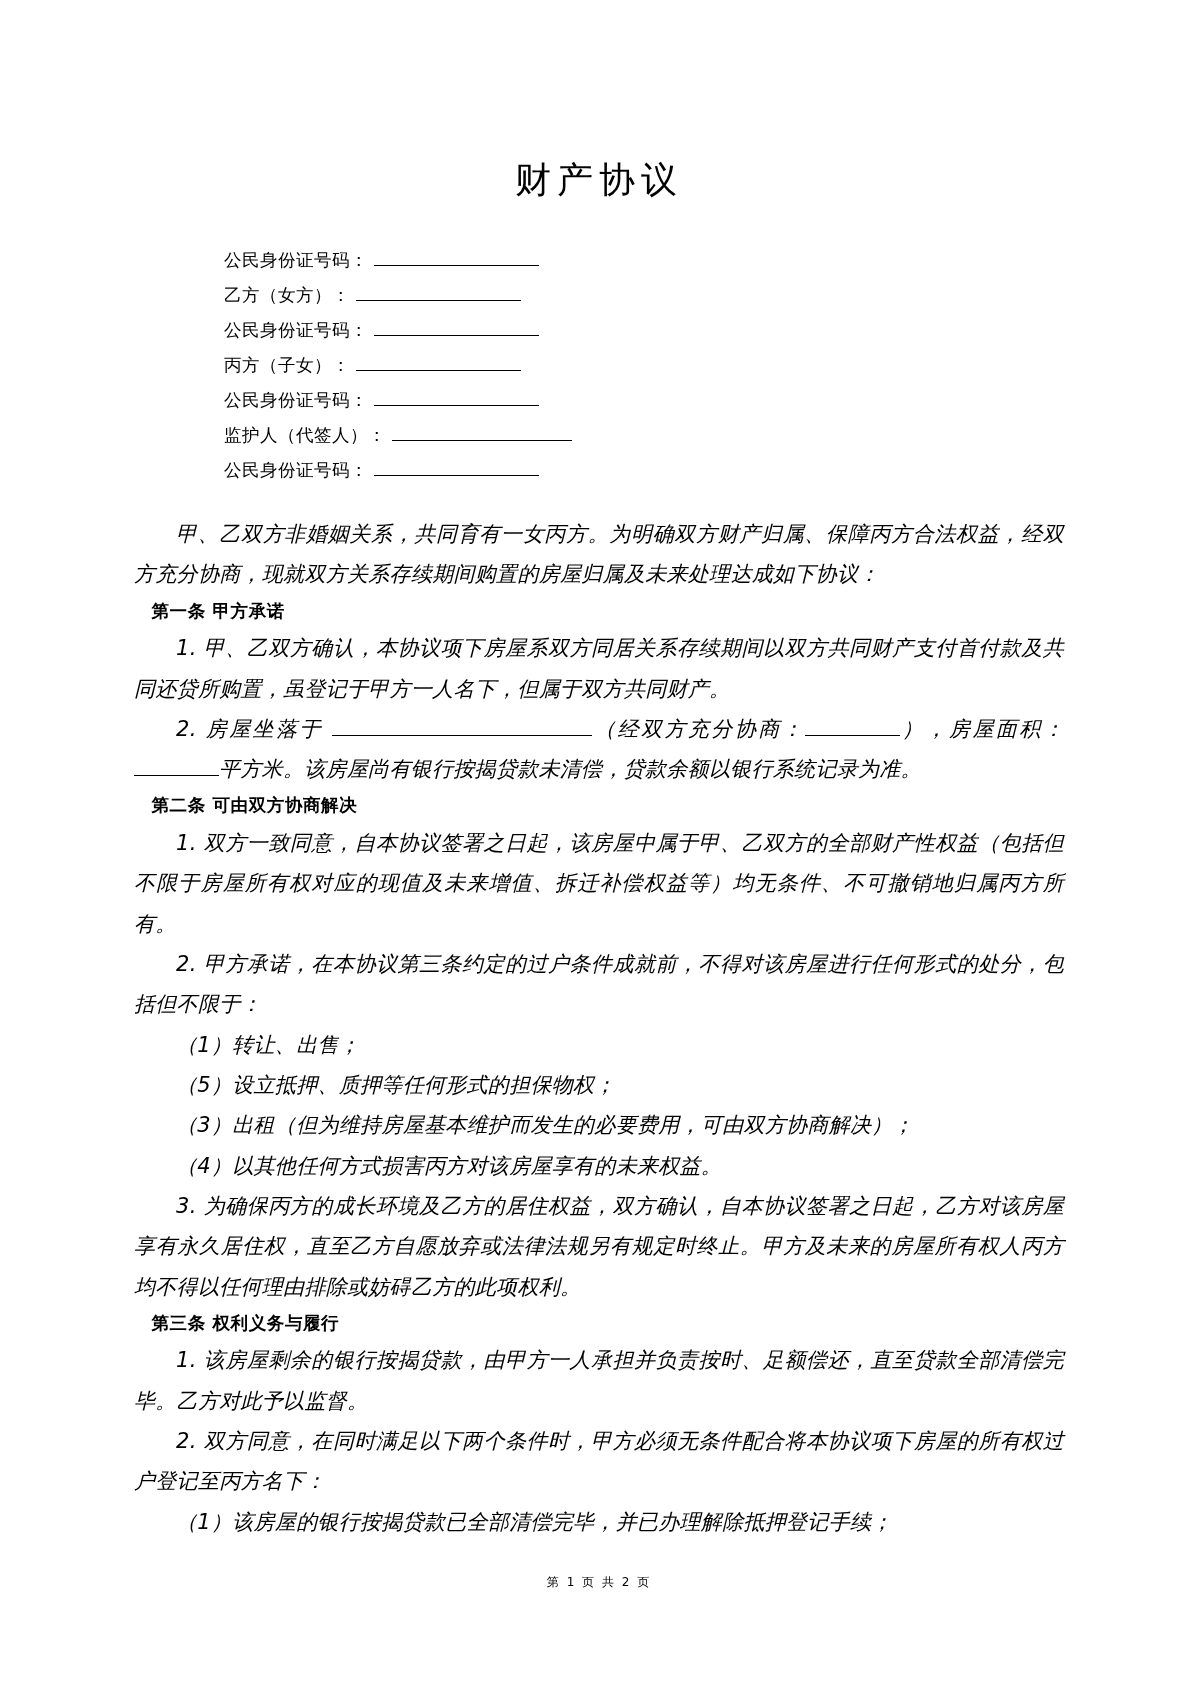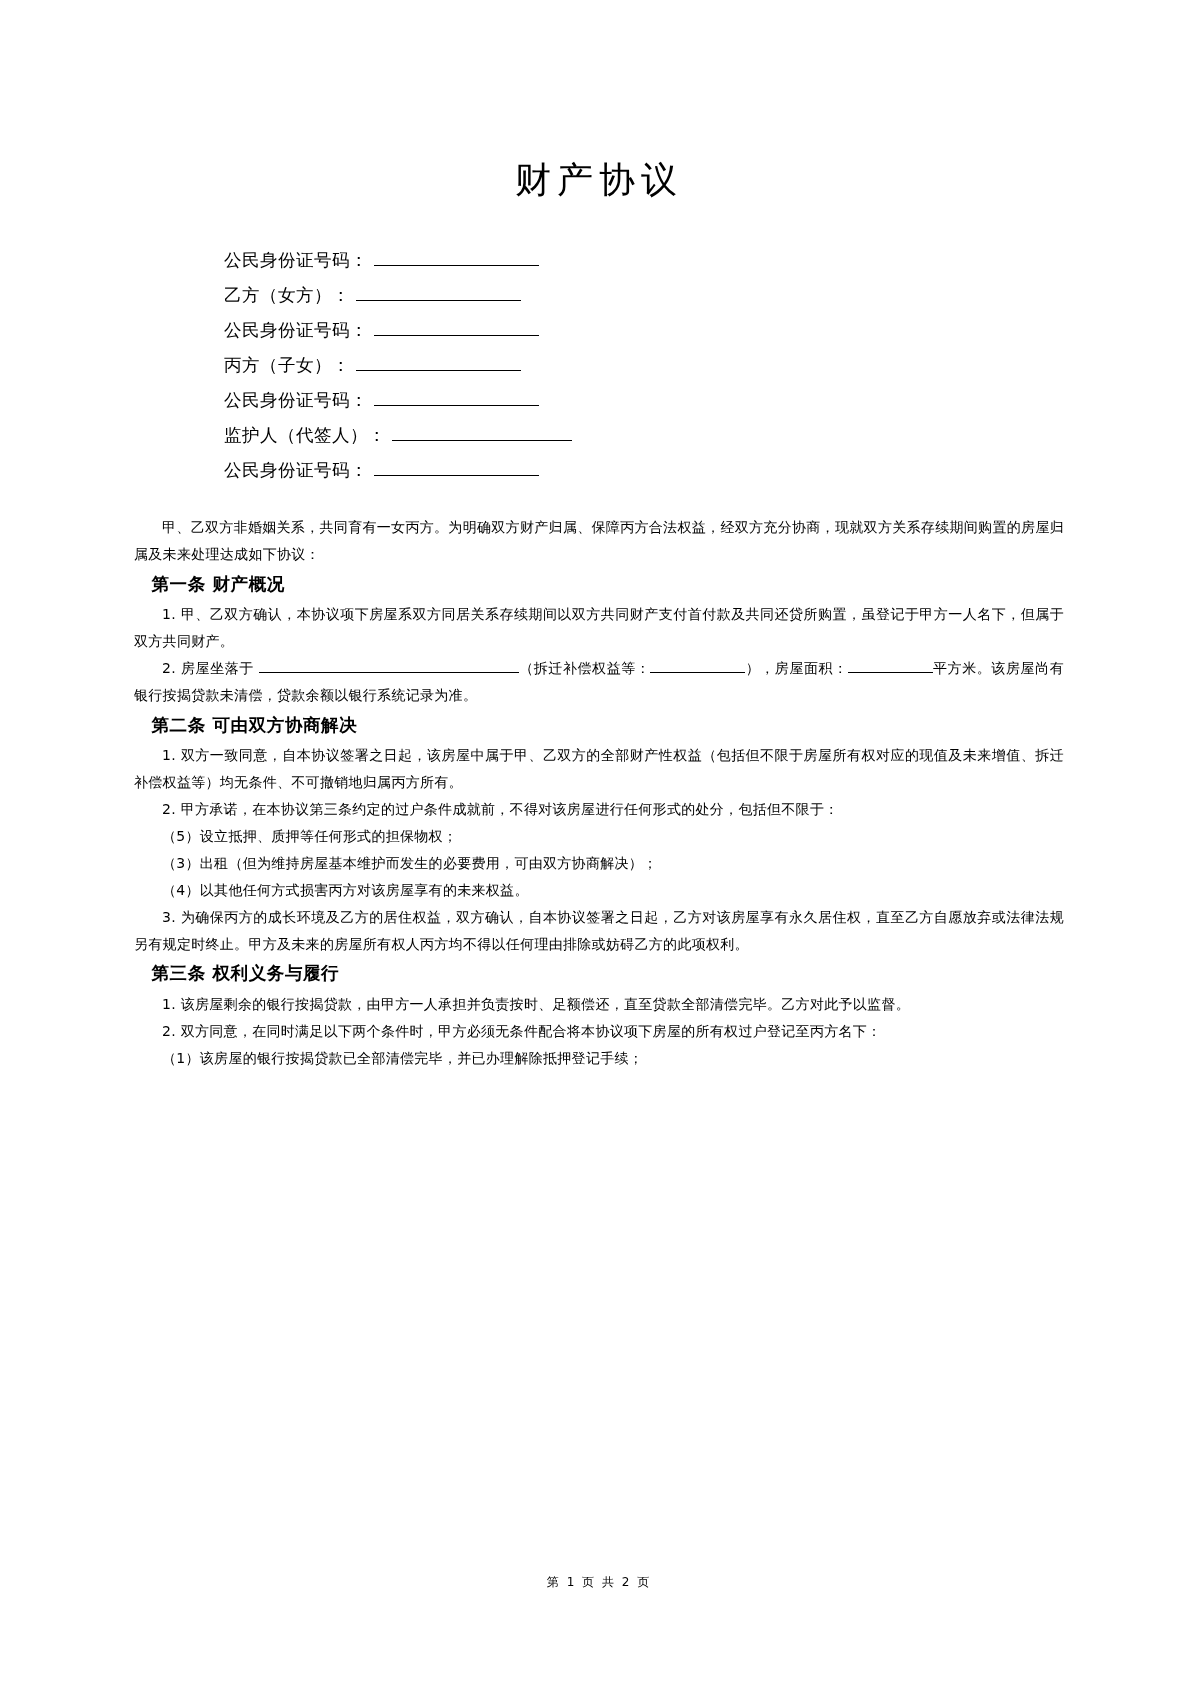--- a/index.html
+++ b/index.html
@@ -44,25 +44,26 @@
   .blank {
     display: inline-block;
     border-bottom: 1px solid #000;
     height: 1em;
     vertical-align: baseline;
   }
   .b-md { width: 165px; }
   .b-lg { width: 180px; }
 
   .body-text {
-    font-size: 14px;
+    font-size: 21px;
     line-height: 1.92;
     text-align: justify;
     letter-spacing: 0.3px;
     margin: 0;
+    font-style: italic;
   }
   .p-indent {
     text-indent: 2em;
   }
   .section-head {
     font-size: 17.5px;
     font-weight: bold;
     line-height: 1.92;
     text-indent: 1em;
     letter-spacing: 0.6px;
@@ -124,33 +125,34 @@
       <span class="blank b-lg"></span>
     </div>
     <div class="party-line">
       <span>公民身份证号码：</span>
       <span class="blank b-md"></span>
     </div>
   </div>
 
   <p class="body-text p-indent content-start">甲、乙双方非婚姻关系，共同育有一女丙方。为明确双方财产归属、保障丙方合法权益，经双方充分协商，现就双方关系存续期间购置的房屋归属及未来处理达成如下协议：</p>
 
-  <p class="section-head">第一条 财产概况</p>
+  <p class="section-head">第一条 甲方承诺</p>
 
   <p class="body-text p-indent">1. 甲、乙双方确认，本协议项下房屋系双方同居关系存续期间以双方共同财产支付首付款及共同还贷所购置，虽登记于甲方一人名下，但属于双方共同财产。</p>
 
   <p class="body-text p-indent">
     <span>2. 房屋坐落于</span>
-    <span class="inline-blank ib-long"></span><span>（拆迁补偿权益等：</span><span class="inline-blank ib-short"></span><span>），房屋面积：</span><span class="inline-blank ib-tiny"></span><span>平方米。该房屋尚有银行按揭贷款未清偿，贷款余额以银行系统记录为准。</span>
+    <span class="inline-blank ib-long"></span><span>（经双方充分协商：</span><span class="inline-blank ib-short"></span><span>），房屋面积：</span><span class="inline-blank ib-tiny"></span><span>平方米。该房屋尚有银行按揭贷款未清偿，贷款余额以银行系统记录为准。</span>
   </p>
 
   <p class="section-head">第二条 可由双方协商解决</p>
 
   <p class="body-text p-indent">1. 双方一致同意，自本协议签署之日起，该房屋中属于甲、乙双方的全部财产性权益（包括但不限于房屋所有权对应的现值及未来增值、拆迁补偿权益等）均无条件、不可撤销地归属丙方所有。</p>
   <p class="body-text p-indent">2. 甲方承诺，在本协议第三条约定的过户条件成就前，不得对该房屋进行任何形式的处分，包括但不限于：</p>
+  <p class="body-text p-indent">（1）转让、出售；</p>
   <p class="body-text p-indent">（5）设立抵押、质押等任何形式的担保物权；</p>
   <p class="body-text p-indent">（3）出租（但为维持房屋基本维护而发生的必要费用，可由双方协商解决）；</p>
   <p class="body-text p-indent">（4）以其他任何方式损害丙方对该房屋享有的未来权益。</p>
   <p class="body-text p-indent">3. 为确保丙方的成长环境及乙方的居住权益，双方确认，自本协议签署之日起，乙方对该房屋享有永久居住权，直至乙方自愿放弃或法律法规另有规定时终止。甲方及未来的房屋所有权人丙方均不得以任何理由排除或妨碍乙方的此项权利。</p>
 
   <p class="section-head">第三条 权利义务与履行</p>
 
   <p class="body-text p-indent">1. 该房屋剩余的银行按揭贷款，由甲方一人承担并负责按时、足额偿还，直至贷款全部清偿完毕。乙方对此予以监督。</p>
   <p class="body-text p-indent">2. 双方同意，在同时满足以下两个条件时，甲方必须无条件配合将本协议项下房屋的所有权过户登记至丙方名下：</p>
   <p class="body-text p-indent">（1）该房屋的银行按揭贷款已全部清偿完毕，并已办理解除抵押登记手续；</p>

